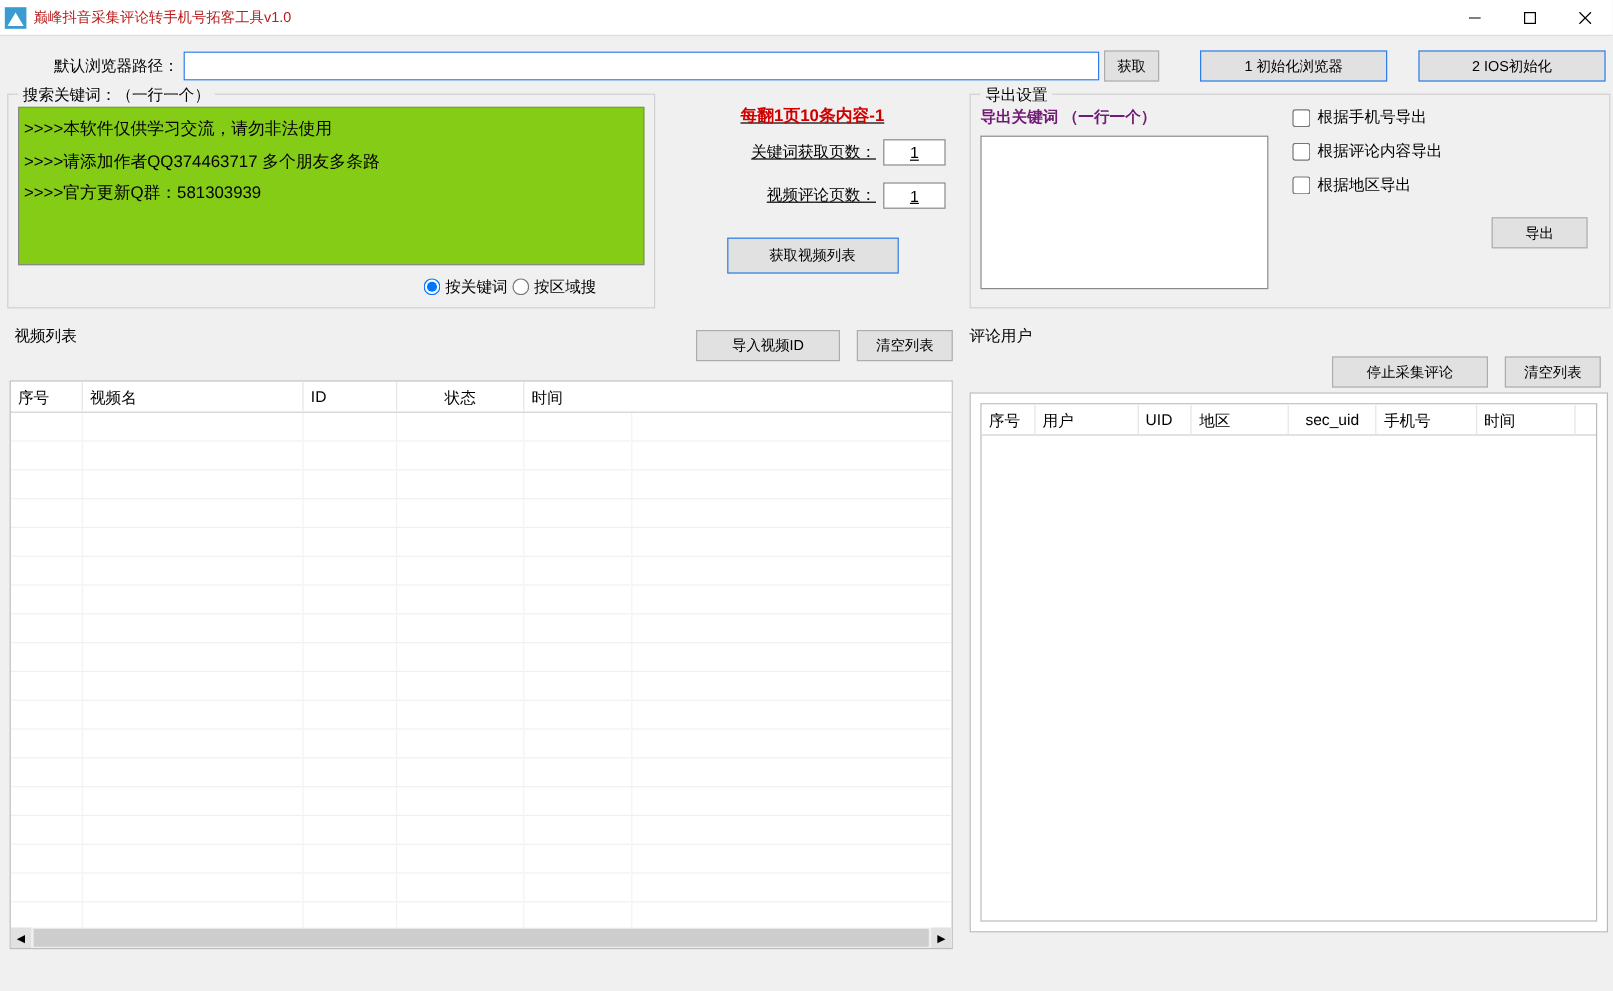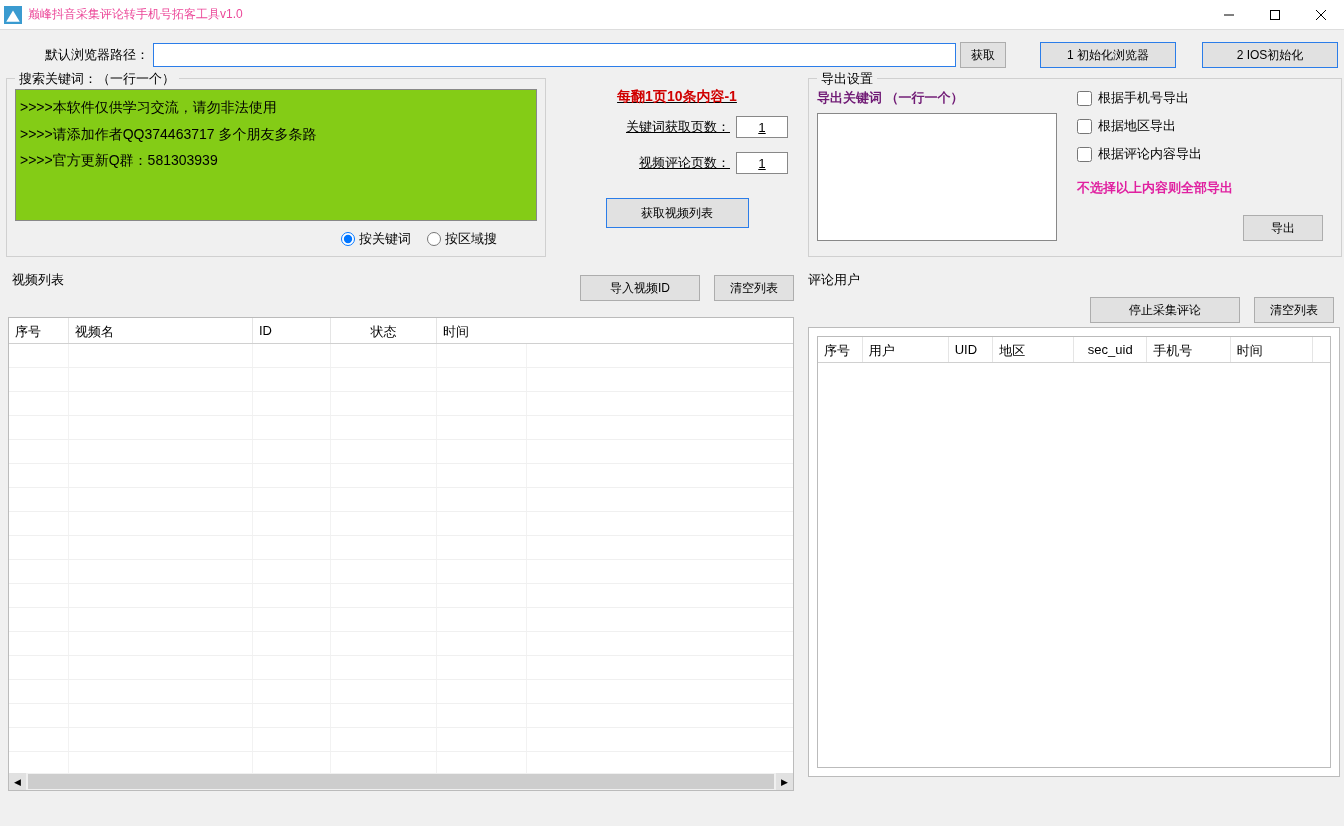--- a/index.html
+++ b/index.html
@@ -22,21 +22,21 @@
 .titlebar .app-icon {
   width: 18px; height: 18px;
   background: #3a9bd0;
   margin-right: 6px;
   display: inline-flex;
   align-items: center;
   justify-content: center;
   color: #fff;
   font-size: 10px;
 }
-.titlebar .title { font-size: 12px; color: #ec4899; }
+.titlebar .title { font-size: 12px; color: #b91c1c; }
 .window-controls { margin-left: auto; display: flex; }
 .window-controls .ctrl {
   width: 46px; height: 30px;
   display: flex; align-items: center; justify-content: center;
   font-size: 12px; color: #000;
 }
 .window-controls .ctrl svg { width: 10px; height: 10px; }
 .client {
   padding: 0;
   background: #f0f0f0;
@@ -57,21 +57,21 @@
 }
 .btn {
   height: 26px;
   padding: 0 10px;
   background: #e1e1e1;
   border: 1px solid #adadad;
   font-family: inherit;
   font-size: 12px;
   cursor: pointer;
 }
-.btn-wide { width: 136px; }
+.btn-wide { width: 156px; }
 .btn-blue {
   border: 1px solid #2b7de9;
   background: #e1e1e1;
 }
 .main-grid {
   display: grid;
   grid-template-columns: 540px 250px 534px;
   grid-template-rows: auto auto;
   gap: 6px 6px;
   padding: 0 6px 6px 6px;
@@ -101,21 +101,21 @@
   background: #84cc16;
   font-family: "SimSun", sans-serif;
   font-size: 14px;
   padding: 4px;
   resize: none;
   line-height: 1.9;
 }
 .radio-row {
   display: flex;
   justify-content: flex-end;
-  gap: 16px;
+  gap: 4px;
   padding: 6px 40px 0 0;
   align-items: center;
 }
 .radio-row label { display: flex; align-items: center; gap: 4px; font-size: 13px;}
 .rate-box {
   grid-column: 2; grid-row: 1;
   border: none;
   padding: 10px 4px 4px 4px;
   text-decoration: underline;
 }
@@ -322,27 +322,26 @@
           <div class="blue-label">导出关键词 （一行一个）</div>
           <textarea class="export-textarea" style=""></textarea>
         </div>
         <div class="export-right">
           <label class="check-row">
             <input type="checkbox" style="">
             <span>根据手机号导出</span>
           </label>
           <label class="check-row">
             <input type="checkbox" style="">
-            <span>根据地区导出</span>
+            <span>根据评论内容导出</span>
           </label>
           <label class="check-row">
             <input type="checkbox" style="">
-            <span>根据评论内容导出</span>
+            <span>根据地区导出</span>
           </label>
-          <div class="magenta-note">不选择以上内容则全部导出</div>
           <div class="export-btn-wrap">
             <button class="btn" style="width:80px">导出</button>
           </div>
         </div>
       </div>
     </div>
 
     <div class="video-list-wrap">
       <div class="section-title">视频列表</div>
       <div class="toolbar-right">
@@ -490,21 +489,21 @@
           <div class="thumb"></div>
           <div class="arrow">▶</div>
         </div>
       </div>
     </div>
 
     <div class="comment-wrap">
       <div class="section-title" style="padding-left:0">评论用户</div>
       <div class="comment-head-row">
         <div class="toolbar-right2">
-          <button class="btn" style="width:150px">停止采集评论</button>
+          <button class="btn" style="width:130px">停止采集评论</button>
           <button class="btn" style="width:80px">清空列表</button>
         </div>
       </div>
       <div class="bigbox" style="padding:8px">
         <div class="table-wrap comment-table" style="height:432px;margin:0">
           <div class="thead">
             <div class="th">序号</div>
             <div class="th">用户</div>
             <div class="th">UID</div>
             <div class="th">地区</div>

